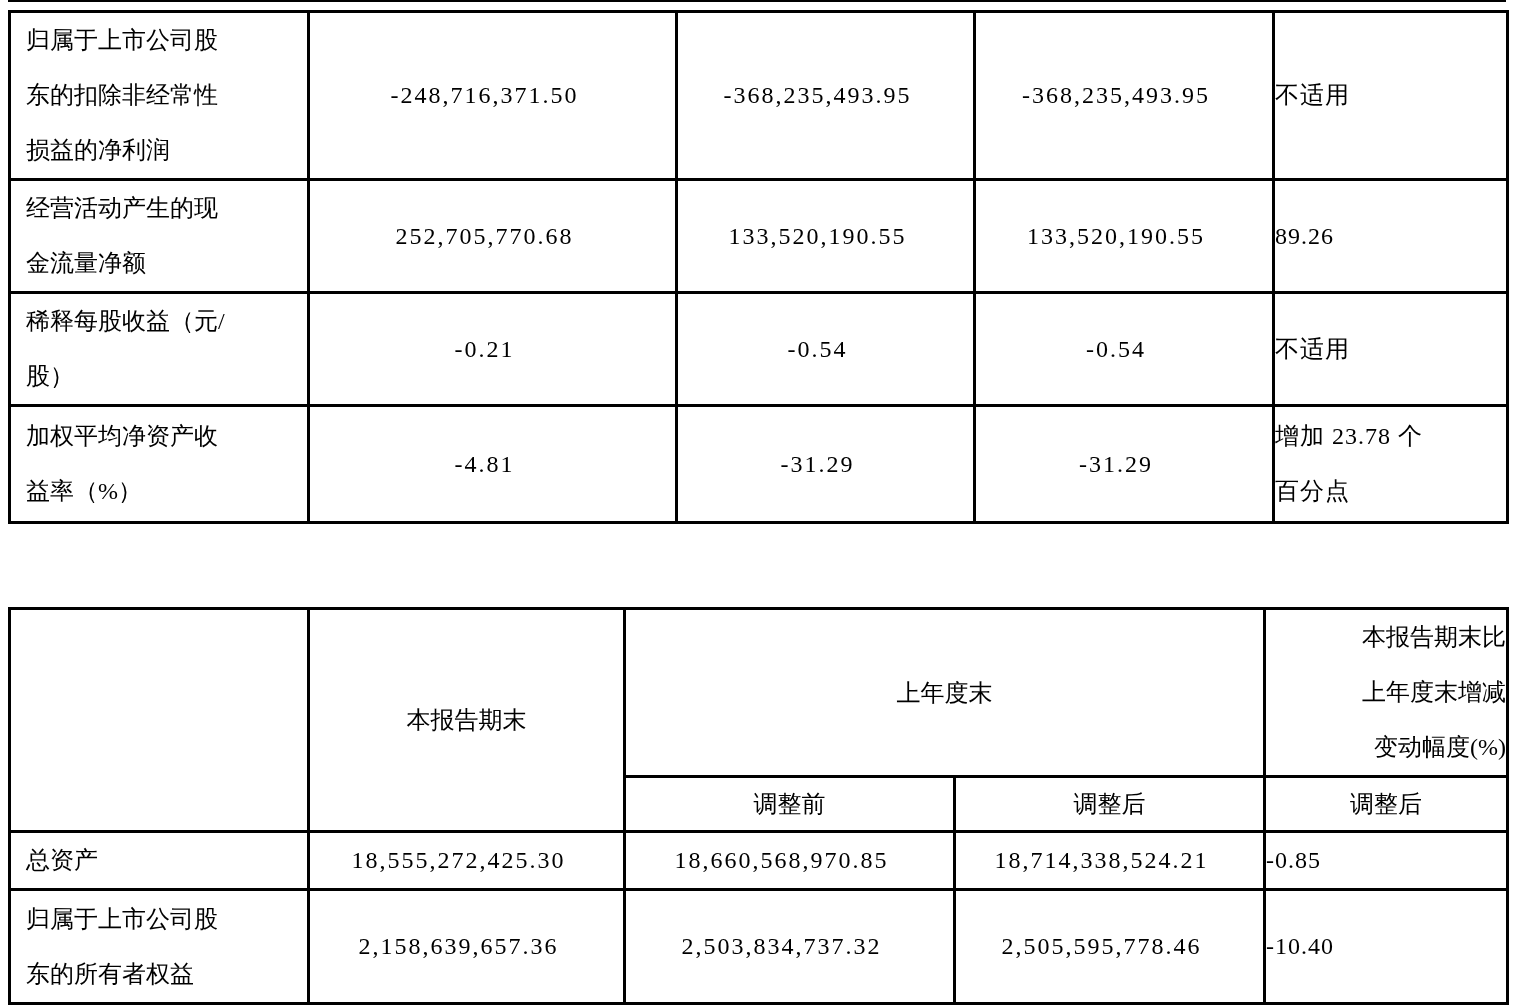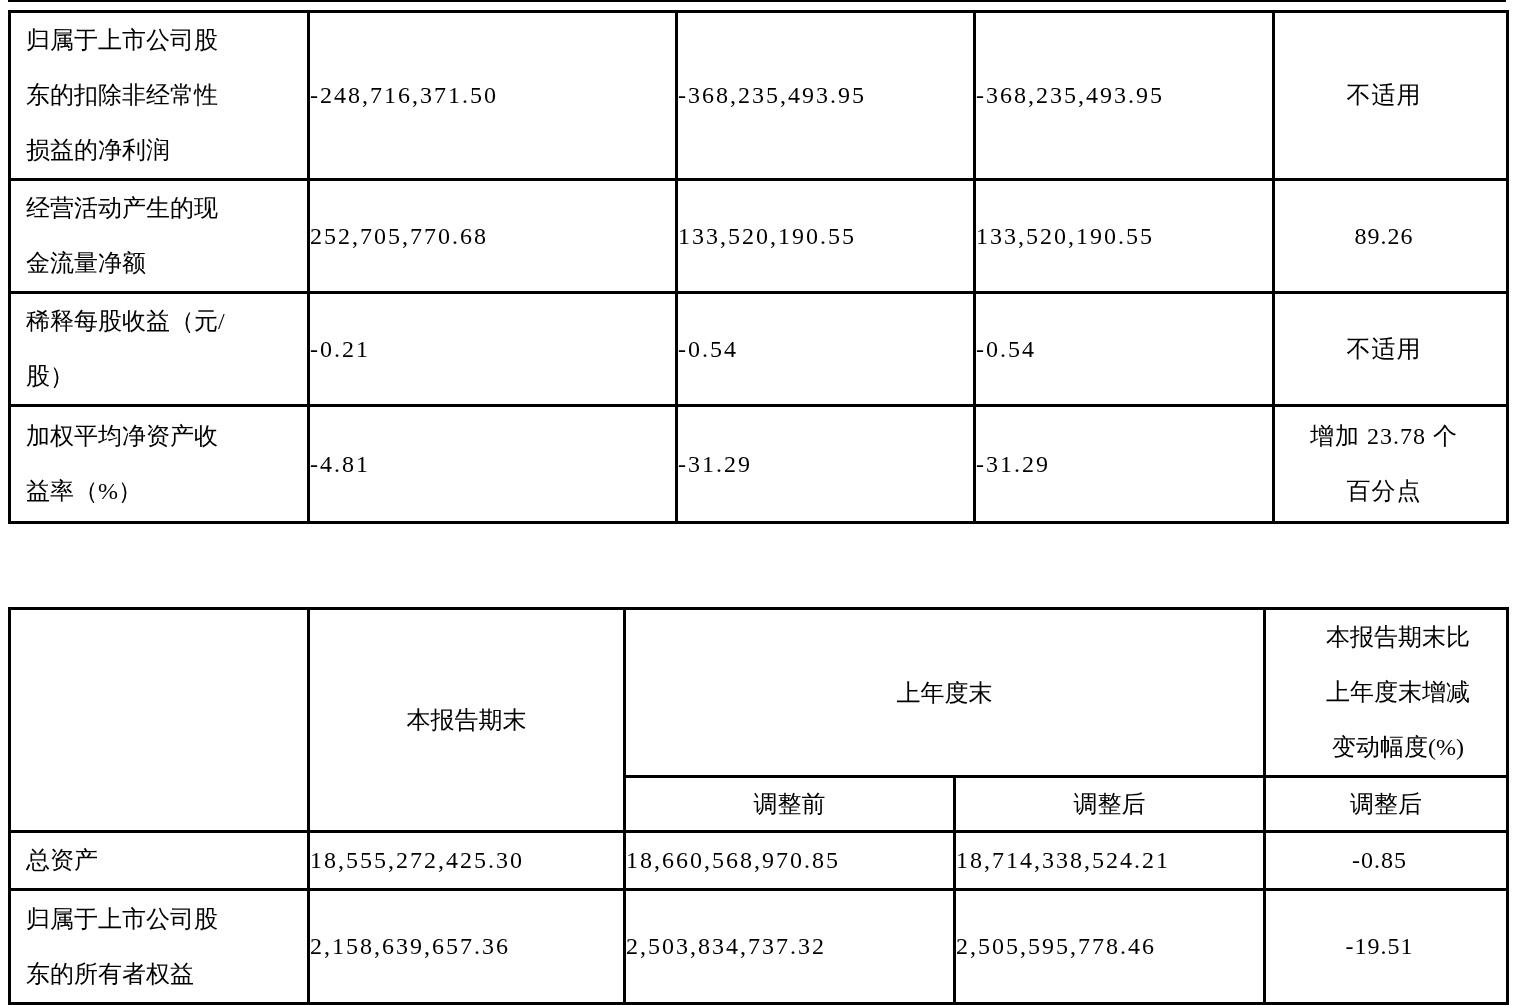--- a/index.html
+++ b/index.html
@@ -32,41 +32,41 @@
   .label {
     text-align: left;
     padding-left: 15px;
     padding-right: 4px;
     line-height: 55px;
     white-space: pre-line;
   }
 
   
   .num {
-    text-align: left;
+    text-align: center;
     padding-right: 16px;
     letter-spacing: 2px;
     white-space: pre-line;
   }
 
   
   .chg {
-    text-align: center;
+    text-align: left;
     padding-right: 13px;
     letter-spacing: 1px;
     line-height: 55px;
     white-space: pre-line;
   }
 
   
   .hc { text-align: center; }
 
   
   .hcchange {
-    text-align: center;
+    text-align: right;
     padding-left: 24px;
     line-height: 55px;
     white-space: pre-line;
   }
 </style>
 </head>
 <body>
 
 <div class="sheet">
 
@@ -146,18 +146,18 @@
       <td class="num">18,660,568,970.85</td>
       <td class="num">18,714,338,524.21</td>
       <td class="chg">-0.85</td>
     </tr>
     <tr style="height:114px">
       <td class="label">归属于上市公司股
 东的所有者权益</td>
       <td class="num">2,158,639,657.36</td>
       <td class="num">2,503,834,737.32</td>
       <td class="num">2,505,595,778.46</td>
-      <td class="chg">-19.51</td>
+      <td class="chg">-10.40</td>
     </tr>
   </tbody>
     </table>
 
 </div>
 
 </body></html>

